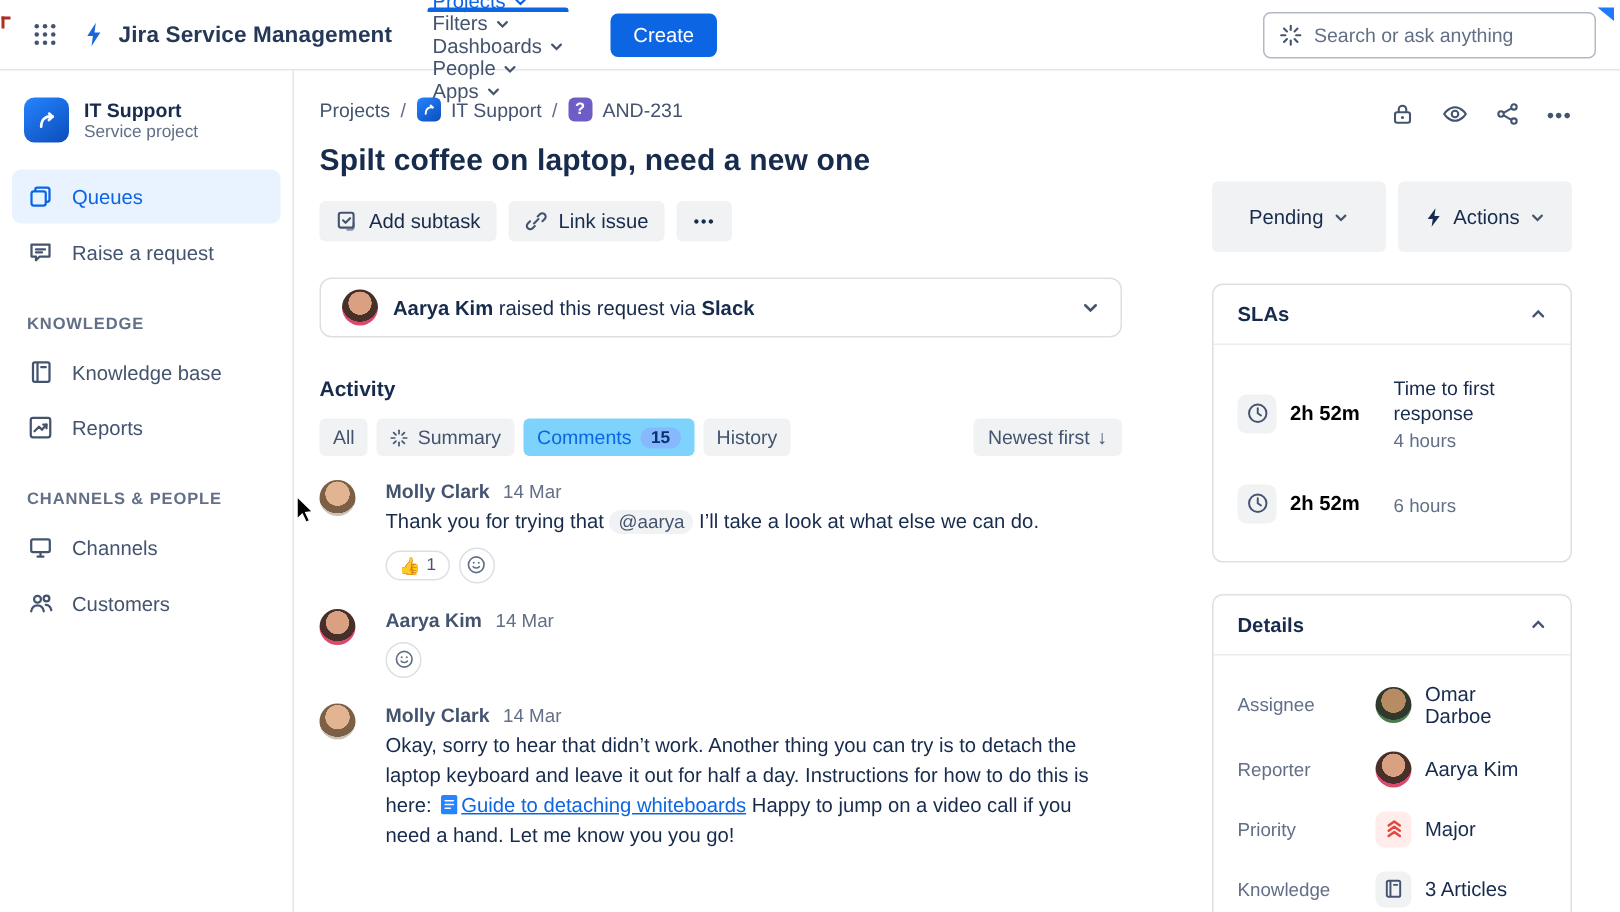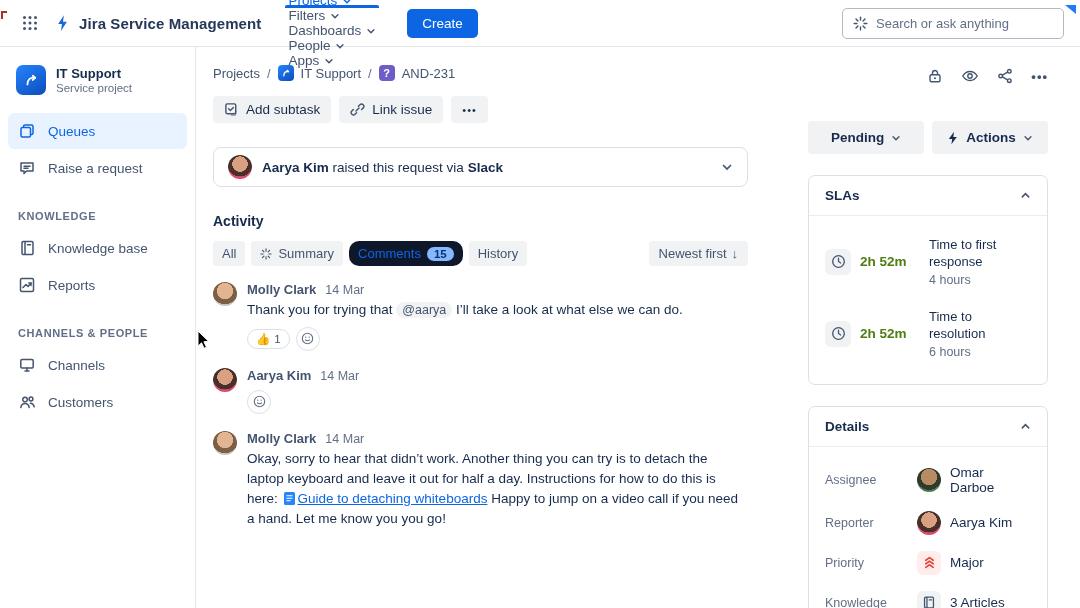--- a/index.html
+++ b/index.html
@@ -58,50 +58,50 @@
   .issue-title { font-size:20px; font-weight:600; color:#172B4D; margin-top:15px; letter-spacing:.1px; }
   .toolbar { display:flex; gap:8px; margin-top:15px; }
   .btn-subtle { display:flex; align-items:center; gap:7px; background:#F1F2F4; border:none; border-radius:4px; padding:6px 11px; font-family:inherit; font-size:13.5px; color:#172B4D; cursor:pointer; white-space:nowrap; }
   .banner { margin-top:24px; border:1px solid #DCDFE4; border-radius:8px; height:40px; display:flex; align-items:center; gap:10px; padding:0 14px; }
   .banner-text { font-size:13.5px; color:#172B4D; }
   .banner-text b { font-weight:700; }
   .banner .chev { margin-left:auto; }
   .activity-heading { font-size:14px; font-weight:700; margin-top:26px; color:#172B4D; }
   .tabsrow { display:flex; align-items:center; gap:6px; margin-top:12px; }
   .tab { display:flex; align-items:center; gap:6px; background:#F1F2F4; border-radius:4px; padding:5px 9px; font-size:13px; color:#44546F; cursor:pointer; white-space:nowrap; }
-  .tab.active { background:#0f172a; color:#0C66E4; font-weight:500;border-radius:10px; }
+  .tab.active { background:#7dd3fc; color:#0C66E4; font-weight:500; }
   .tab .count { background:#85B8FF; color:#09326C; border-radius:9px; padding:1px 7px; font-size:11.5px; font-weight:600; }
   .sortbtn { margin-left:auto; display:flex; align-items:center; gap:5px; background:#F1F2F4; border-radius:4px; padding:5px 10px; font-size:13px; color:#44546F; cursor:pointer; white-space:nowrap; }
 
   .comments { margin-top:16px; }
-  .comment { display:flex; gap:10px; margin-bottom:17px; }
+  .comment { display:flex; gap:20px; margin-bottom:17px; }
   .comment .body-col { flex:1; min-width:0; }
   .c-head { display:flex; align-items:baseline; gap:9px; }
   .c-author { font-size:13px; font-weight:700; color:#44546F; }
   .c-date { font-size:12.5px; color:#626F86; cursor:pointer; }
   .c-body { margin-top:3px; font-size:13.5px; line-height:1.48; color:#172B4D; }
   .mention { background:#F1F2F4; color:#44546F; border-radius:10px; padding:1px 6px; font-size:12.5px; cursor:pointer; }
   .doclink { color:#0C66E4; text-decoration:underline; cursor:pointer; }
   .doclink-icon { display:inline-block; vertical-align:-2px; margin:0 3px 0 2px; }
   .c-react { display:flex; align-items:center; gap:6px; margin-top:7px; }
   .react-pill { display:flex; align-items:center; gap:4px; border:1px solid #DCDFE4; border-radius:12px; padding:2px 8px; background:#fff; font-size:11.5px; color:#44546F; cursor:pointer; }
   .emoji-add { width:24px; height:24px; border:1px solid #DCDFE4; border-radius:50%; display:flex; align-items:center; justify-content:center; background:#fff; cursor:pointer; }
 
   
   .iconsrow { display:flex; justify-content:flex-end; align-items:center; gap:18px; margin-top:20px; color:#44546F; }
   .statusrow { display:flex; gap:8px; margin-top:36px; }
-  .btn-status, .btn-actions { flex:1; display:flex; align-items:center; justify-content:center; gap:7px; background:#F1F2F4; border:none; border-radius:4px; height:33px; font-family:inherit; font-size:13.5px; font-weight:700; color:#172B4D; cursor:pointer; }
+  .btn-status, .btn-actions { flex:1; display:flex; align-items:center; justify-content:center; gap:7px; background:#F1F2F4; border:none; border-radius:4px; height:47px; font-family:inherit; font-size:13.5px; font-weight:400; color:#172B4D; cursor:pointer; }
   .panel { border:1px solid #DCDFE4; border-radius:7px; margin-top:21px; background:#fff; }
   .panel-head { display:flex; align-items:center; justify-content:space-between; padding:12px 16px; border-bottom:1px solid #EBECF0; cursor:pointer; }
   .panel-title { font-size:13.5px; font-weight:700; color:#172B4D; }
   .panel-body { padding:10px 16px 14px; }
   .sla-row { display:flex; align-items:center; padding:11px 0; }
   .sla-left { display:flex; align-items:center; gap:9px; width:104px; flex-shrink:0; }
   .sla-iconbox { width:26px; height:26px; border-radius:6px; background:#F1F2F4; display:flex; align-items:center; justify-content:center; }
-  .sla-time { font-size:13.5px; font-weight:700; color:#4d7c0f; }
+  .sla-time { font-size:13.5px; font-weight:700; color:#000000; }
   .sla-name { font-size:13px; color:#172B4D; line-height:1.3; }
   .sla-goal { font-size:12.5px; color:#626F86; margin-top:2px; }
   .dt-row { display:flex; align-items:center; padding:8px 0; min-height:36px; }
   .dt-label { width:92px; flex-shrink:0; font-size:12.5px; color:#626F86; }
   .dt-value { display:flex; align-items:center; gap:9px; font-size:13.5px; color:#172B4D; }
   .pri-icon { width:24px; height:24px; border-radius:6px; background:#FFECEB; display:flex; align-items:center; justify-content:center; }
   .kn-icon { width:24px; height:24px; border-radius:6px; background:#F1F2F4; display:flex; align-items:center; justify-content:center; }
 
   
   .cursor { position:absolute; left:197px; top:330px; z-index:50; pointer-events:none; }
@@ -284,20 +284,21 @@
               <path d="M5 14c0-5.5 3.5-8.5 8.5-7.5"></path>
               <path d="M13.5 6.5 11 4.2"></path>
             </svg>
           </span>
         <span class="crumb">IT Support</span>
         <span class="crumb-sep">/</span>
         <span class="mini-issue">?</span>
         <span class="crumb">AND-231</span>
       </div>
 
+      <h1 class="issue-title">Spilt coffee on laptop, need a new one</h1>
 
       <div class="toolbar">
         <button class="btn-subtle">
           <svg width="15" height="15" viewBox="0 0 16 16" fill="none" stroke="#44546F" stroke-width="1.5" stroke-linecap="round" stroke-linejoin="round">
               <rect x="2" y="2" width="10.5" height="10.5" rx="1.5"></rect>
               <path d="M5 7.3l1.8 1.8L10 5.8"></path>
               <path d="M12.5 9.5v3a1.5 1.5 0 0 1-1.5 1.5h-3" stroke-opacity=".6"></path>
             </svg>
           <span>Add subtask</span>
         </button>
@@ -502,21 +503,20 @@
             <span class="sla-left">
               <span class="sla-iconbox">
                   <svg width="15" height="15" viewBox="0 0 16 16" fill="none" stroke="#44546F" stroke-width="1.4">
                     <circle cx="8" cy="8" r="6.2"></circle>
                     <path d="M8 4.5V8l2.3 1.6" stroke-linecap="round"></path>
                   </svg>
                 </span>
               <span class="sla-time">2h 52m</span>
             </span>
             <span>
-              <div class="sla-name">Time to resolution</div>
               <div class="sla-goal">6 hours</div>
             </span>
           </div>
         </div>
       </div>
 
       <div class="panel">
         <div class="panel-head">
           <span class="panel-title">Details</span>
           <svg width="11" height="11" viewBox="0 0 12 12">

